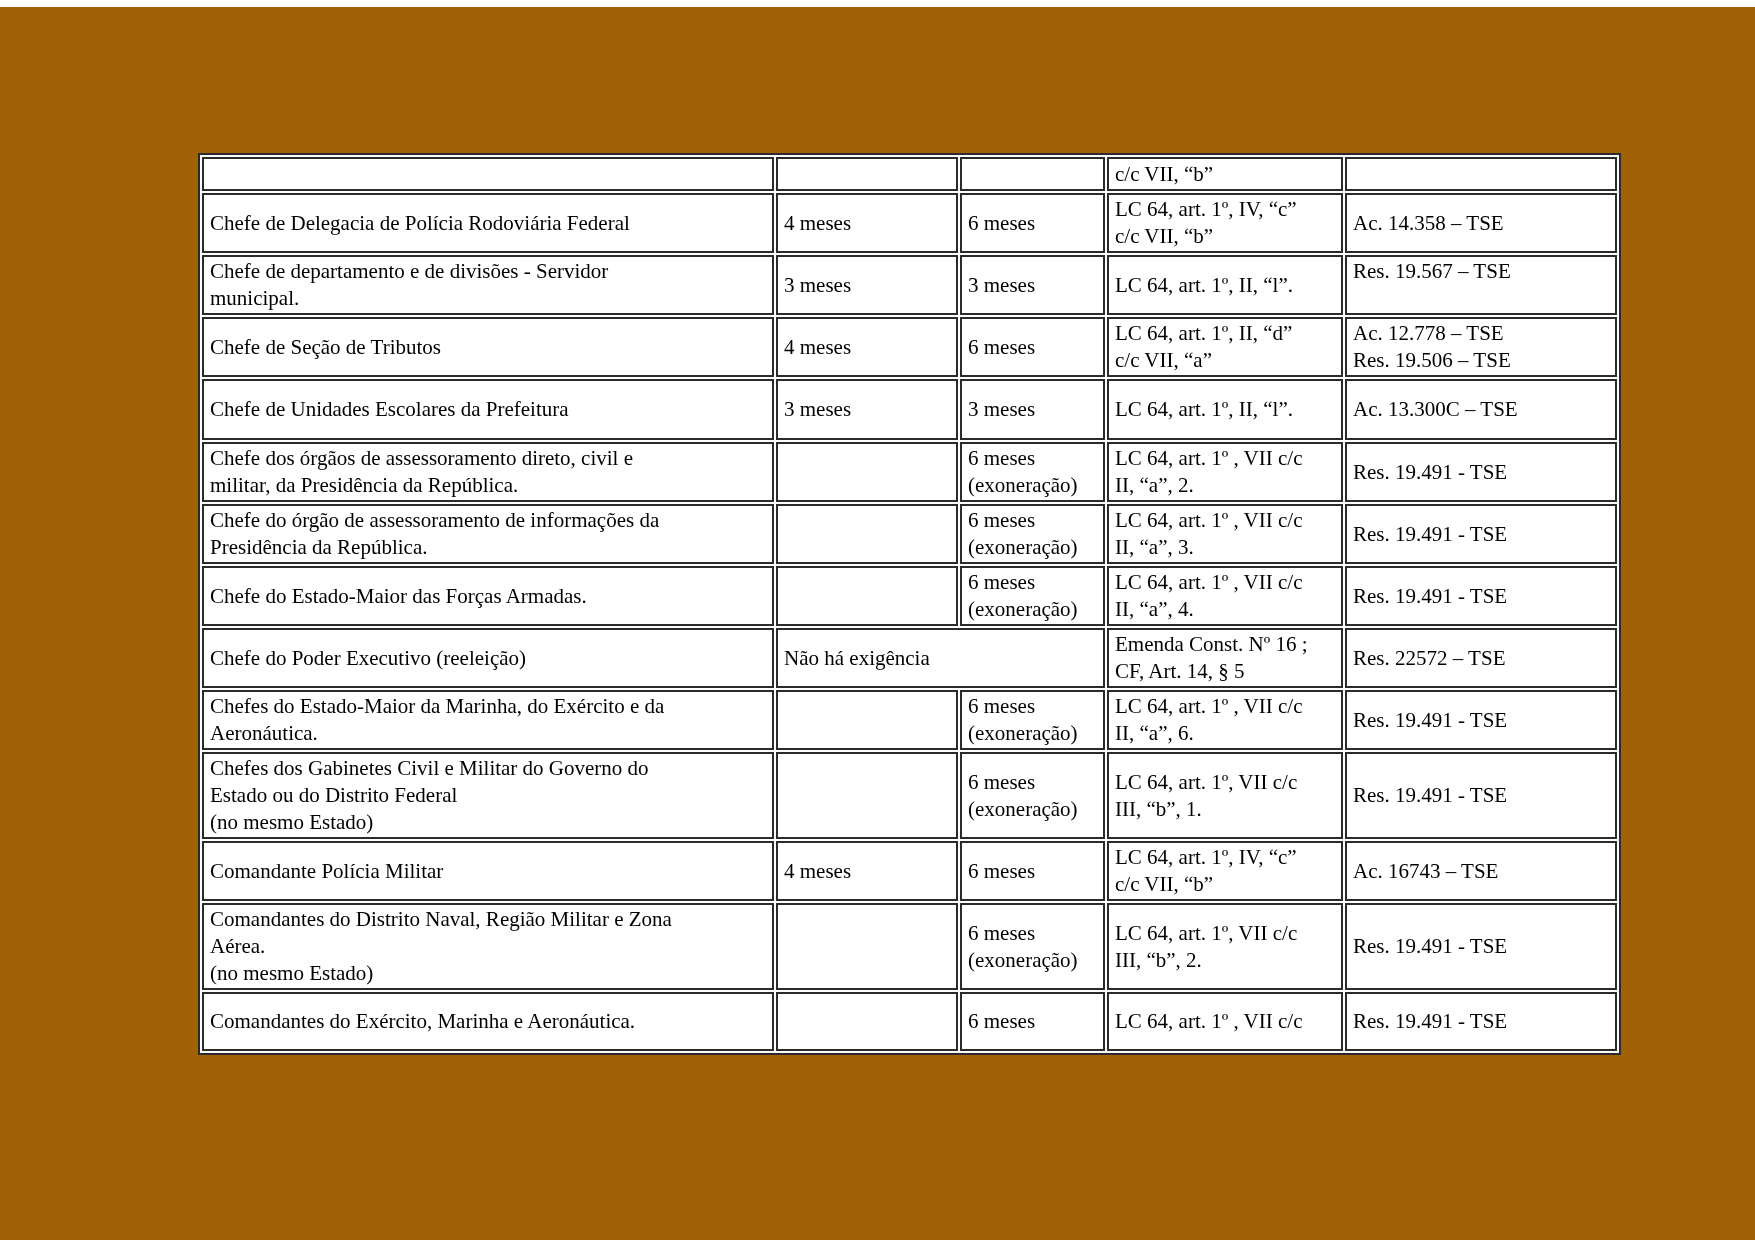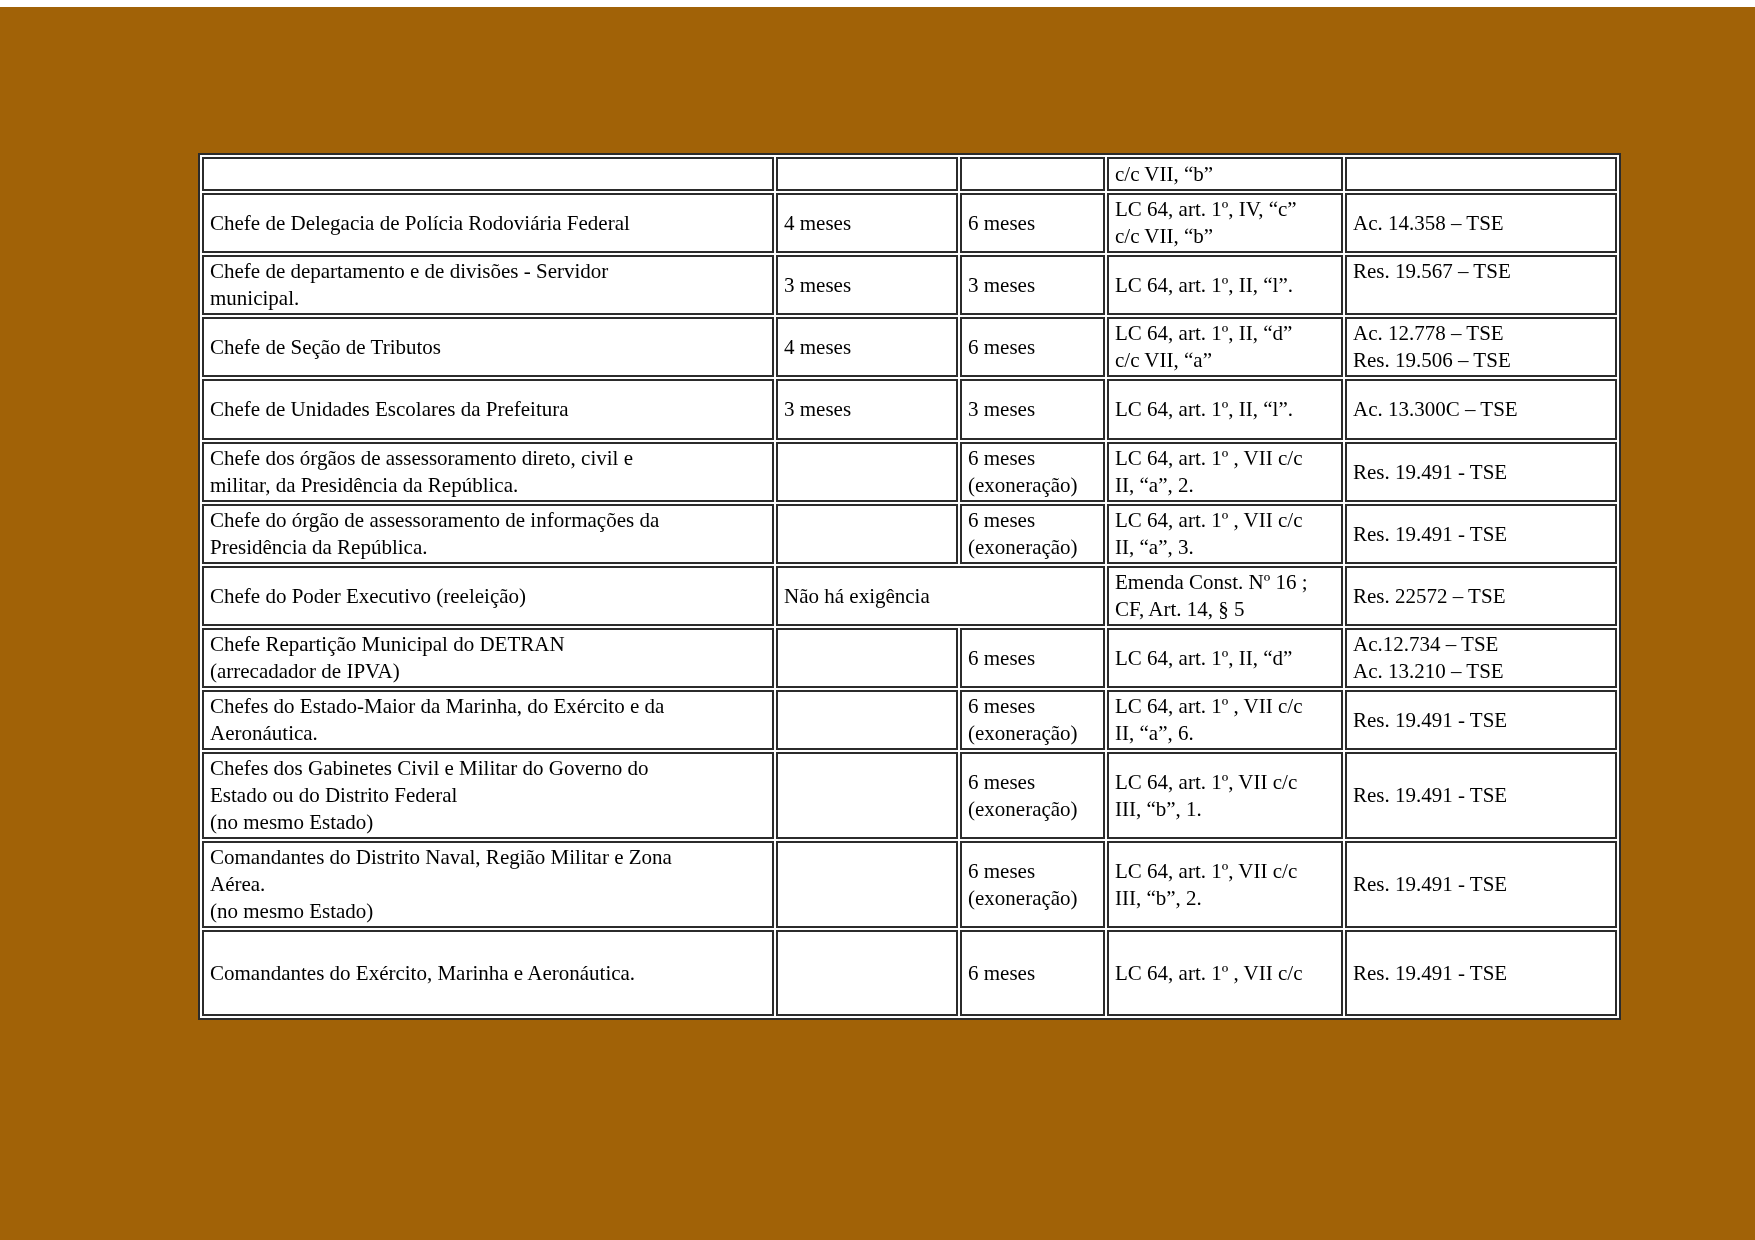--- a/index.html
+++ b/index.html
@@ -207,50 +207,50 @@
           <td>
             <div class="cell-inner">LC 64, art. 1º , VII c/c
 II, “a”, 3.</div>
           </td>
           <td>
             <div class="cell-inner">Res. 19.491 - TSE</div>
           </td>
         </tr>
         <tr>
           <td>
+            <div class="cell-inner">Chefe do Estado-Maior das Forças Armadas.</div>
+          </td>
+          <td>
+            <div class="cell-inner"></div>
+          </td>
+          <td>
+            <div class="cell-inner">6 meses
+(exoneração)</div>
+          </td>
+          <td>
+            <div class="cell-inner">LC 64, art. 1º , VII c/c
+II, “a”, 4.</div>
+          </td>
+          <td>
+            <div class="cell-inner">Res. 19.491 - TSE</div>
+          </td>
+        </tr>
+        <tr>
+          <td>
             <div class="cell-inner">Chefe do Poder Executivo (reeleição)</div>
           </td>
           <td colspan="2">
             <div class="cell-inner">Não há exigência</div>
           </td>
           <td>
             <div class="cell-inner">Emenda Const. Nº 16 ;
 CF, Art. 14, § 5</div>
           </td>
           <td>
             <div class="cell-inner">Res. 22572 – TSE</div>
-          </td>
-        </tr>
-        <tr>
-          <td>
-            <div class="cell-inner">Chefe Repartição Municipal do DETRAN
-(arrecadador de IPVA)</div>
-          </td>
-          <td>
-            <div class="cell-inner"></div>
-          </td>
-          <td>
-            <div class="cell-inner">6 meses</div>
-          </td>
-          <td>
-            <div class="cell-inner">LC 64, art. 1º, II, “d”</div>
-          </td>
-          <td>
-            <div class="cell-inner">Ac.12.734 – TSE
-Ac. 13.210 – TSE</div>
           </td>
         </tr>
         <tr>
           <td>
             <div class="cell-inner">Chefes do Estado-Maior da Marinha, do Exército e da
 Aeronáutica.</div>
           </td>
           <td>
             <div class="cell-inner"></div>
           </td>
@@ -278,20 +278,38 @@
           <td>
             <div class="cell-inner">6 meses
 (exoneração)</div>
           </td>
           <td>
             <div class="cell-inner">LC 64, art. 1º, VII c/c
 III, “b”, 1.</div>
           </td>
           <td>
             <div class="cell-inner">Res. 19.491 - TSE</div>
+          </td>
+        </tr>
+        <tr>
+          <td>
+            <div class="cell-inner">Comandante Polícia Militar</div>
+          </td>
+          <td>
+            <div class="cell-inner">4 meses</div>
+          </td>
+          <td>
+            <div class="cell-inner">6 meses</div>
+          </td>
+          <td>
+            <div class="cell-inner">LC 64, art. 1º, IV, “c”
+c/c VII, “b”</div>
+          </td>
+          <td>
+            <div class="cell-inner">Ac. 16743 – TSE</div>
           </td>
         </tr>
         <tr>
           <td>
             <div class="cell-inner">Comandantes do Distrito Naval, Região Militar e Zona
 Aérea.
 (no mesmo Estado)</div>
           </td>
           <td>
             <div class="cell-inner"></div>

